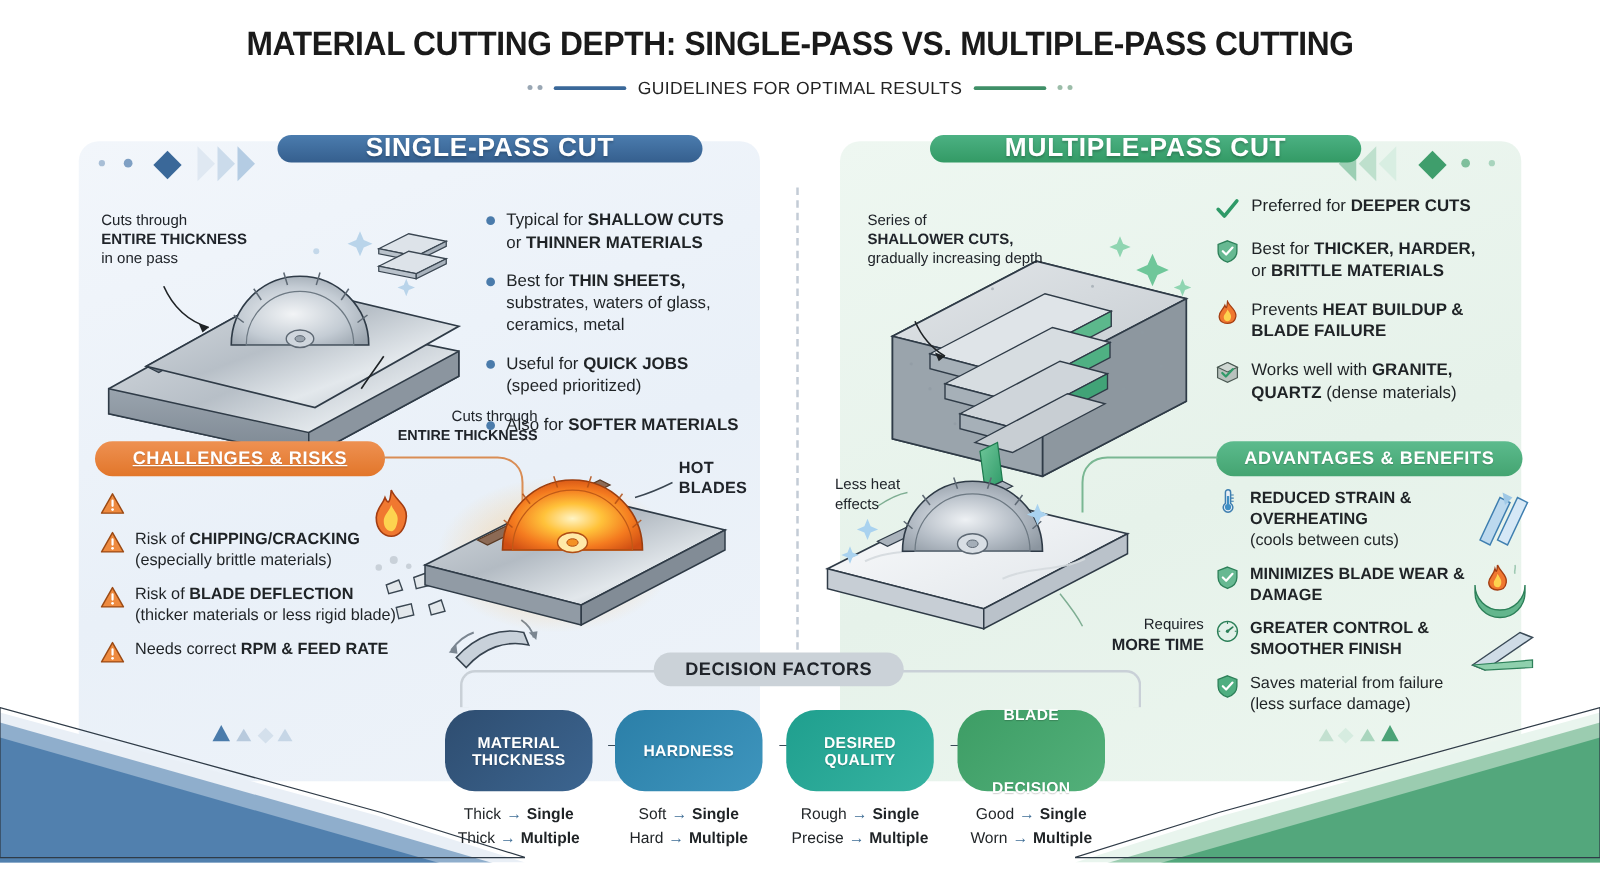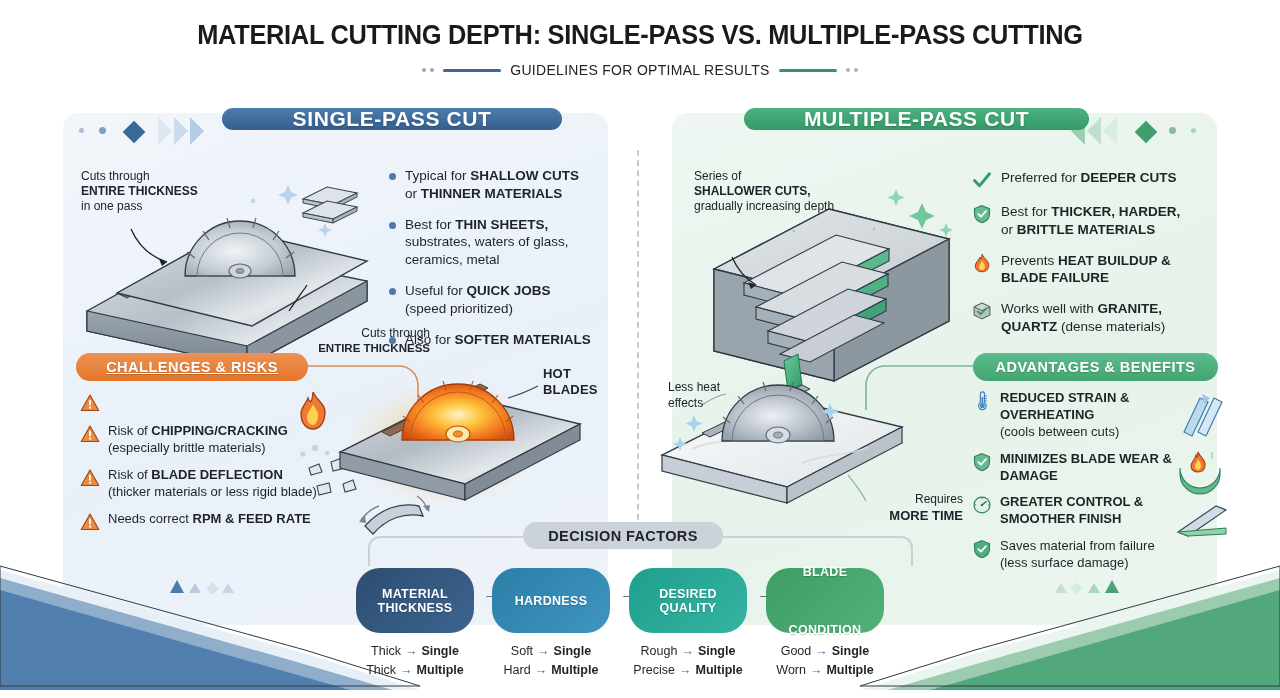--- a/index.html
+++ b/index.html
@@ -451,21 +451,21 @@
     <path d="M212,28 l2.5,6 6,2.5 -6,2.5 -2.5,6 -2.5,-6 -6,-2.5 6,-2.5 z" fill="#8fd5b1"></path>
     <path d="M262,62 l2,5 5,2 -5,2 -2,5 -2,-5 -5,-2 5,-2 z" fill="#8fd5b1"></path>
   </svg>
 
   <div class="callout" style="left:22px; top:56px; width:160px;">
     <span>Series of</span><br>
     <b>SHALLOWER CUTS,</b><br>
     <span>gradually increasing depth</span>
   </div>
 
-  <div class="bullets" style="left:300px; top:56px; width:240px;">
+  <div class="bullets" style="left:300px; top:43px; width:240px;">
     <div class="bullet-item">
       <svg class="ic" viewBox="0 0 24 24">
         <path d="M3,12.5 L9,19 L21,4.5" fill="none" stroke="#2f9a68" stroke-width="3.4" stroke-linecap="round" stroke-linejoin="round"></path>
       </svg>
       <div class="bullet-text">
         <span>Preferred for </span><b>DEEPER CUTS</b>
       </div>
     </div>
     <div class="bullet-item">
       <svg class="ic" viewBox="0 0 24 24">
@@ -710,21 +710,21 @@
           <span class="ar">→</span>
           <span class="b">Multiple</span>
         </div>
     </div>
   </div>
   <div class="df-arrow" style="left:407px;">→</div>
 
   <div class="df-col" style="left:416px;">
     <div class="df-pill" style="background:linear-gradient(135deg,#3d9d65 0%,#53b07a 100%);gap:44px;">
       <span>BLADE</span>
-      <span>CONDITION</span>
+      <span>DECISION</span>
     </div>
     <div class="df-rows">
       <div class="r">
           <span class="a">Good</span>
           <span class="ar">→</span>
           <span class="b">Single</span>
         </div>
       <div class="r">
           <span class="a">Worn</span>
           <span class="ar">→</span>

